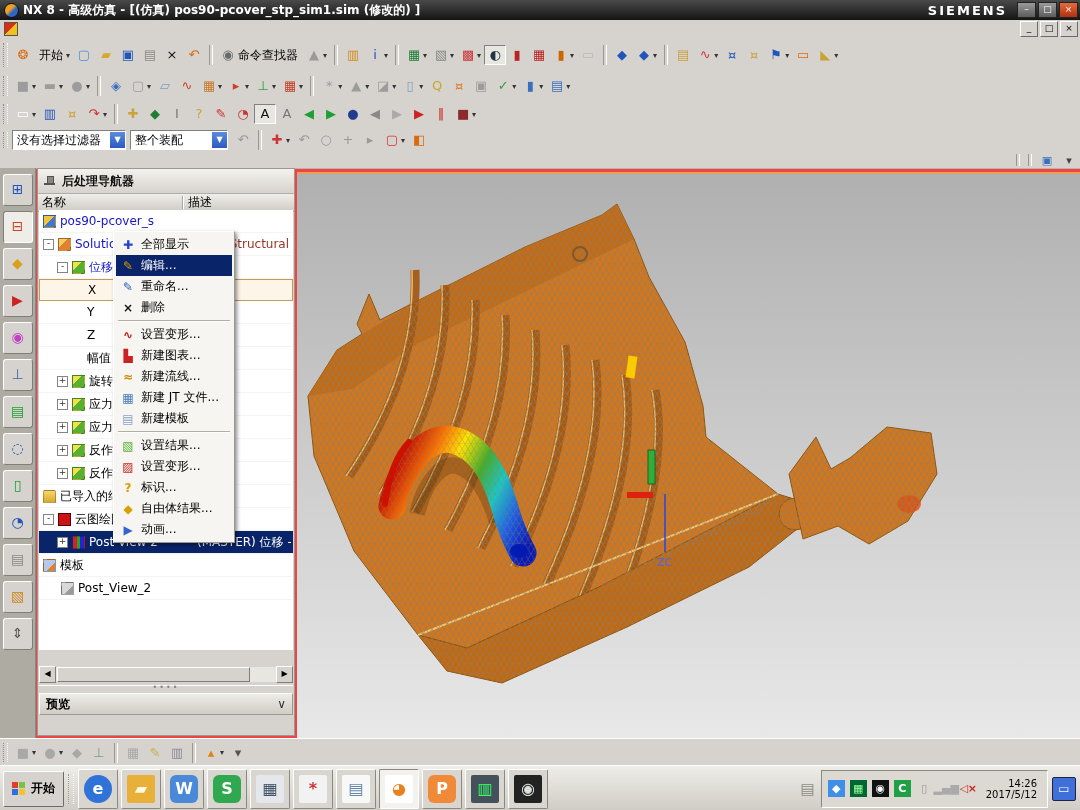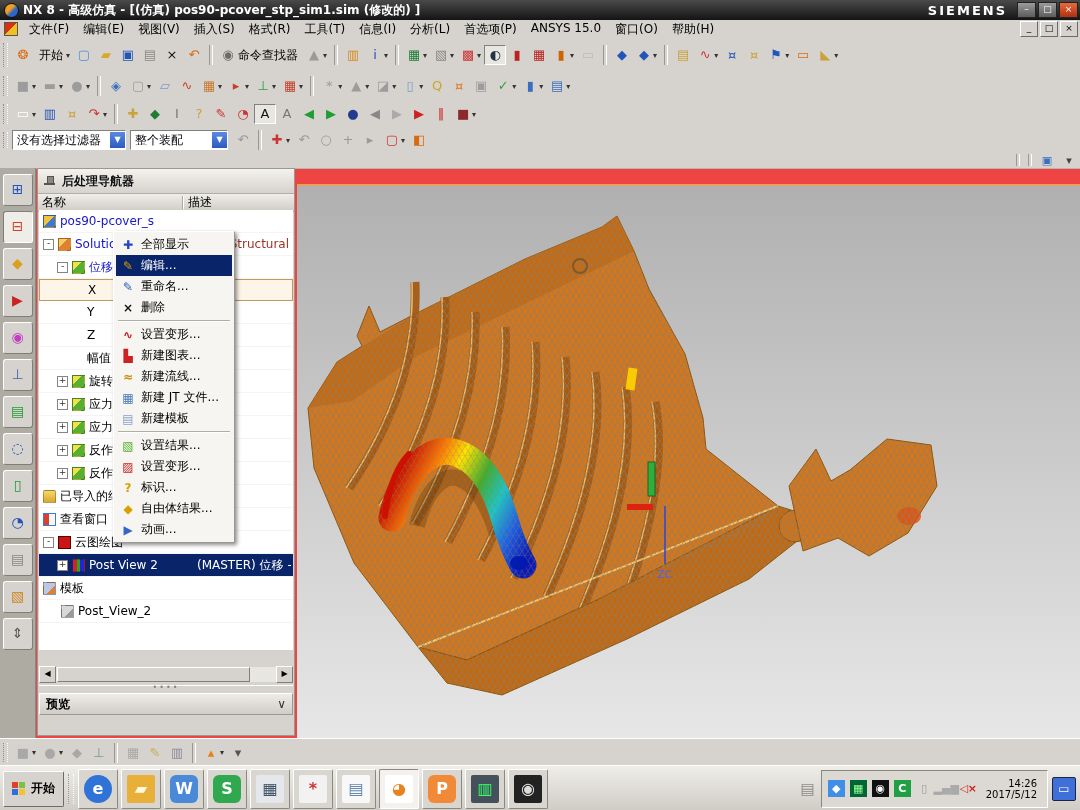--- a/index.html
+++ b/index.html
@@ -85,21 +85,21 @@
 
   
   .ctxmenu{position:absolute;left:75px;top:62px;width:116px;background:#f6f5f1;border:1px solid #9a9890;border-top-color:#fff;border-left-color:#fff;box-shadow:2px 2px 4px rgba(0,0,0,.45);padding:2px;z-index:50;}
   .mi{display:flex;align-items:center;height:21px;padding:0 4px;}
   .mi.hl{background:#0a246a;color:#fff;}
   .micon{width:16px;height:16px;line-height:16px;text-align:center;font-size:12px;font-weight:bold;margin-right:5px;flex:none;}
   .mlabel{white-space:nowrap;}
   .msep{height:1px;background:#b0aea6;border-bottom:1px solid #fff;margin:2px 2px;}
 
   
-  .viewport{position:absolute;left:297px;top:16px;width:783px;height:570px;border-top:2px solid #e8a05a;border-bottom:4px solid #f0b070;box-sizing:border-box;background:linear-gradient(180deg,#b0b0b0,#e6e6e6);}
+  .viewport{position:absolute;left:297px;top:4px;width:783px;height:570px;border-top:2px solid #e8a05a;border-bottom:4px solid #f0b070;box-sizing:border-box;background:linear-gradient(180deg,#b0b0b0,#e6e6e6);}
 
   
   .bottombar{position:absolute;left:0;top:738px;width:1080px;height:27px;background:#d6d3ce;border-top:1px solid #fff;display:flex;align-items:center;}
   .taskbar{position:absolute;left:0;top:765px;width:1080px;height:45px;background:linear-gradient(180deg,#efede8,#cfccc5);border-top:1px solid #fff;display:flex;align-items:center;}
   .startbtn{display:flex;align-items:center;height:34px;margin-left:3px;padding:0 8px;background:#d6d3ce;border:1px solid;border-color:#fff #6a6a6a #6a6a6a #fff;border-radius:2px;}
   .winflag{width:14px;height:14px;display:grid;grid-template-columns:6px 6px;grid-template-rows:6px 6px;gap:1px;margin-right:5px;}
   .winflag i{display:block;}
   .winflag i:nth-child(1){background:#e33e2b;}
   .winflag i:nth-child(2){background:#7bc043;}
   .winflag i:nth-child(3){background:#2b6fe3;}
@@ -131,34 +131,20 @@
     <span class="brand">SIEMENS</span>
     <span style="display:flex;">
       <span class="winbtn">–</span>
         <span class="winbtn">□</span>
         <span class="winbtn close">×</span>
     </span>
   </div>
 
   <div class="menubar">
     <span class="childicon"></span>
-    <span style="display:flex;">
-      <span class="menu-item">文件(F)</span>
-        <span class="menu-item">编辑(E)</span>
-        <span class="menu-item">视图(V)</span>
-        <span class="menu-item">插入(S)</span>
-        <span class="menu-item">格式(R)</span>
-        <span class="menu-item">工具(T)</span>
-        <span class="menu-item">信息(I)</span>
-        <span class="menu-item">分析(L)</span>
-        <span class="menu-item">首选项(P)</span>
-        <span class="menu-item">ANSYS 15.0</span>
-        <span class="menu-item">窗口(O)</span>
-        <span class="menu-item">帮助(H)</span>
-    </span>
     <span class="childbtns">
       
     </span>
     <span style="display:flex;margin-left:auto;margin-right:2px;">
       <span class="cbtn">_</span>
         <span class="cbtn">□</span>
         <span class="cbtn">×</span>
     </span>
   </div>
 
@@ -925,26 +911,20 @@
           <div class="trow" style="padding-left: 18px;">
             <span class="tglyph">+</span>
             <span class="ticon icon-result shape-result"></span>
             <span class="tlabel">反作用力</span>
 
           </div>
           <div class="trow" style="padding-left: 4px;">
 
             <span class="ticon icon-imported shape-imported"></span>
             <span class="tlabel">已导入的结果</span>
-
-          </div>
-          <div class="trow" style="padding-left: 4px;">
-
-            <span class="ticon icon-viewport-win shape-viewport-win"></span>
-            <span class="tlabel">查看窗口</span>
 
           </div>
           <div class="trow" style="padding-left: 4px;">
             <span class="tglyph">-</span>
             <span class="ticon icon-contour shape-contour"></span>
             <span class="tlabel">云图绘图</span>
 
           </div>
           <div class="trow sel" style="padding-left: 18px;">
             <span class="tglyph">+</span>

